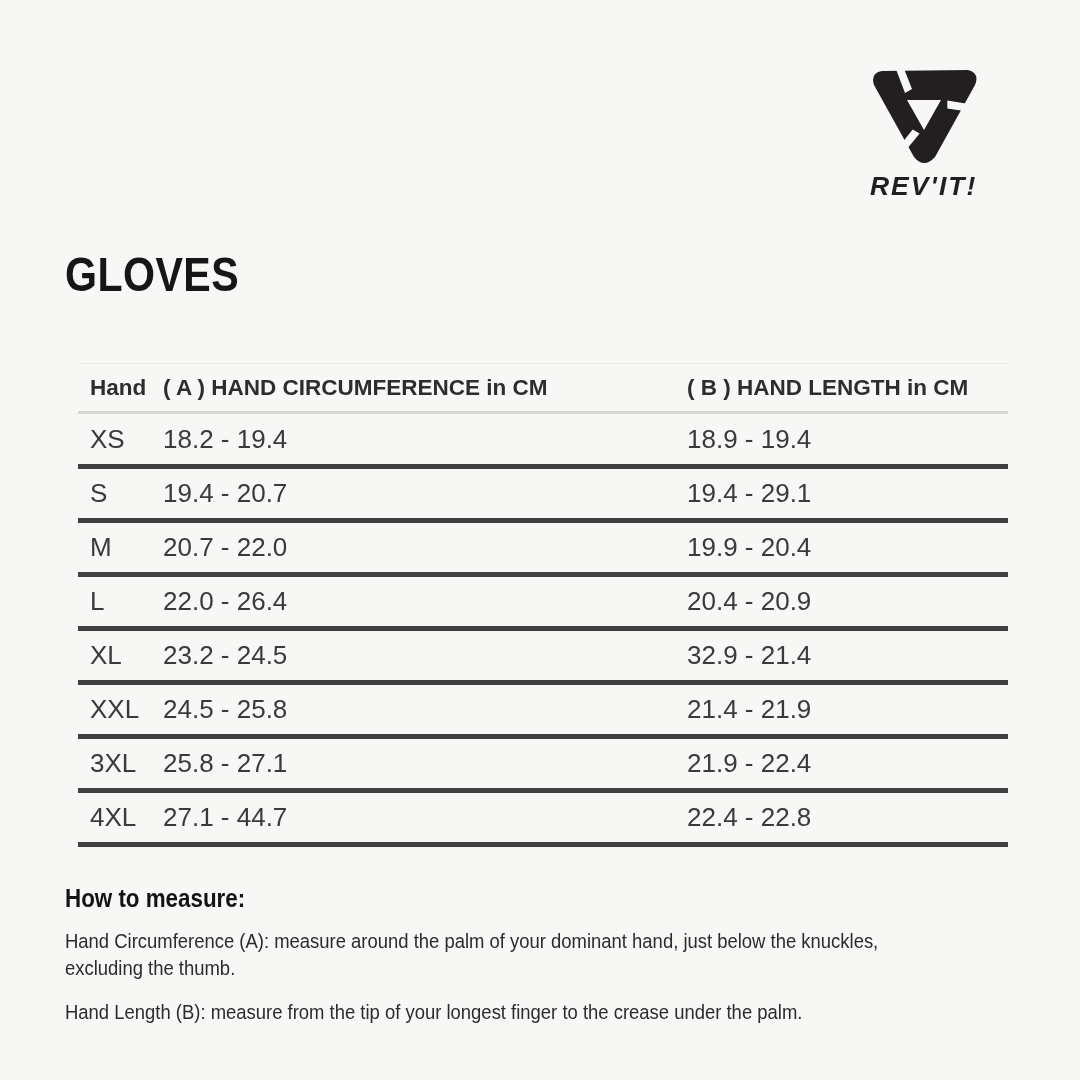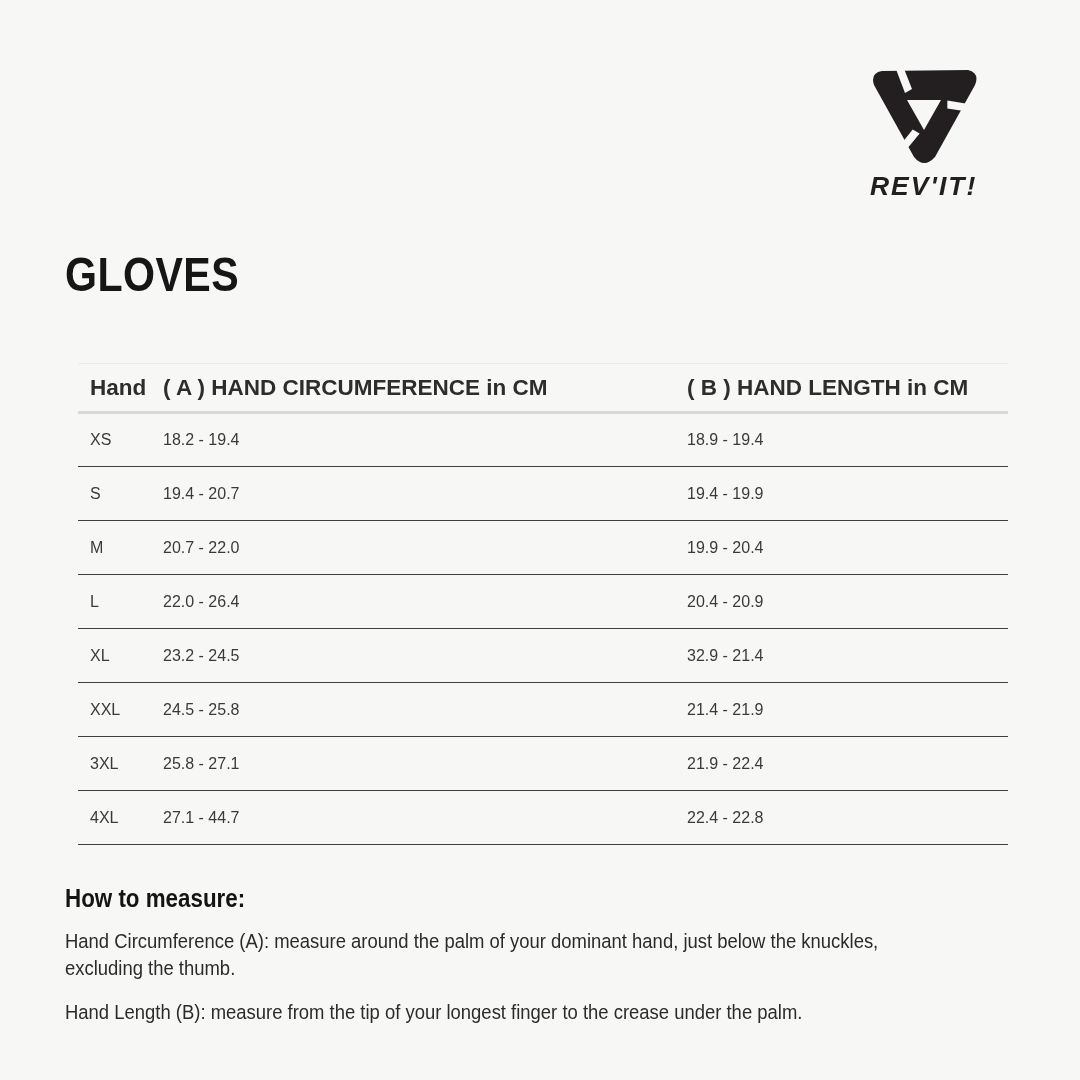--- a/index.html
+++ b/index.html
@@ -70,23 +70,23 @@
     font-size: 22.5px;
     font-weight: bold;
     color: #2d2d2d;
     border-bottom: 3px solid #d8d8d7;
     padding: 0;
   }
   .size-table th.first, .size-table td.first { padding-left: 12px; }
   .size-table td {
     height: 54px;
     vertical-align: middle;
-    font-size: 16px;
+    font-size: 26px;
     color: #3a3a3a;
-    border-bottom: 1px solid #404040;
+    border-bottom: 5px solid #404040;
     padding: 0;
   }
 
   
   .measure {
     position: absolute;
     left: 65px;
     top: 883px;
   }
   .measure-heading {
@@ -152,21 +152,21 @@
   </thead>
   <tbody>
     <tr>
       <td class="first">XS</td>
       <td>18.2 - 19.4</td>
       <td>18.9 - 19.4</td>
     </tr>
     <tr>
       <td class="first">S</td>
       <td>19.4 - 20.7</td>
-      <td>19.4 - 19.9</td>
+      <td>19.4 - 29.1</td>
     </tr>
     <tr>
       <td class="first">M</td>
       <td>20.7 - 22.0</td>
       <td>19.9 - 20.4</td>
     </tr>
     <tr>
       <td class="first">L</td>
       <td>22.0 - 26.4</td>
       <td>20.4 - 20.9</td>

